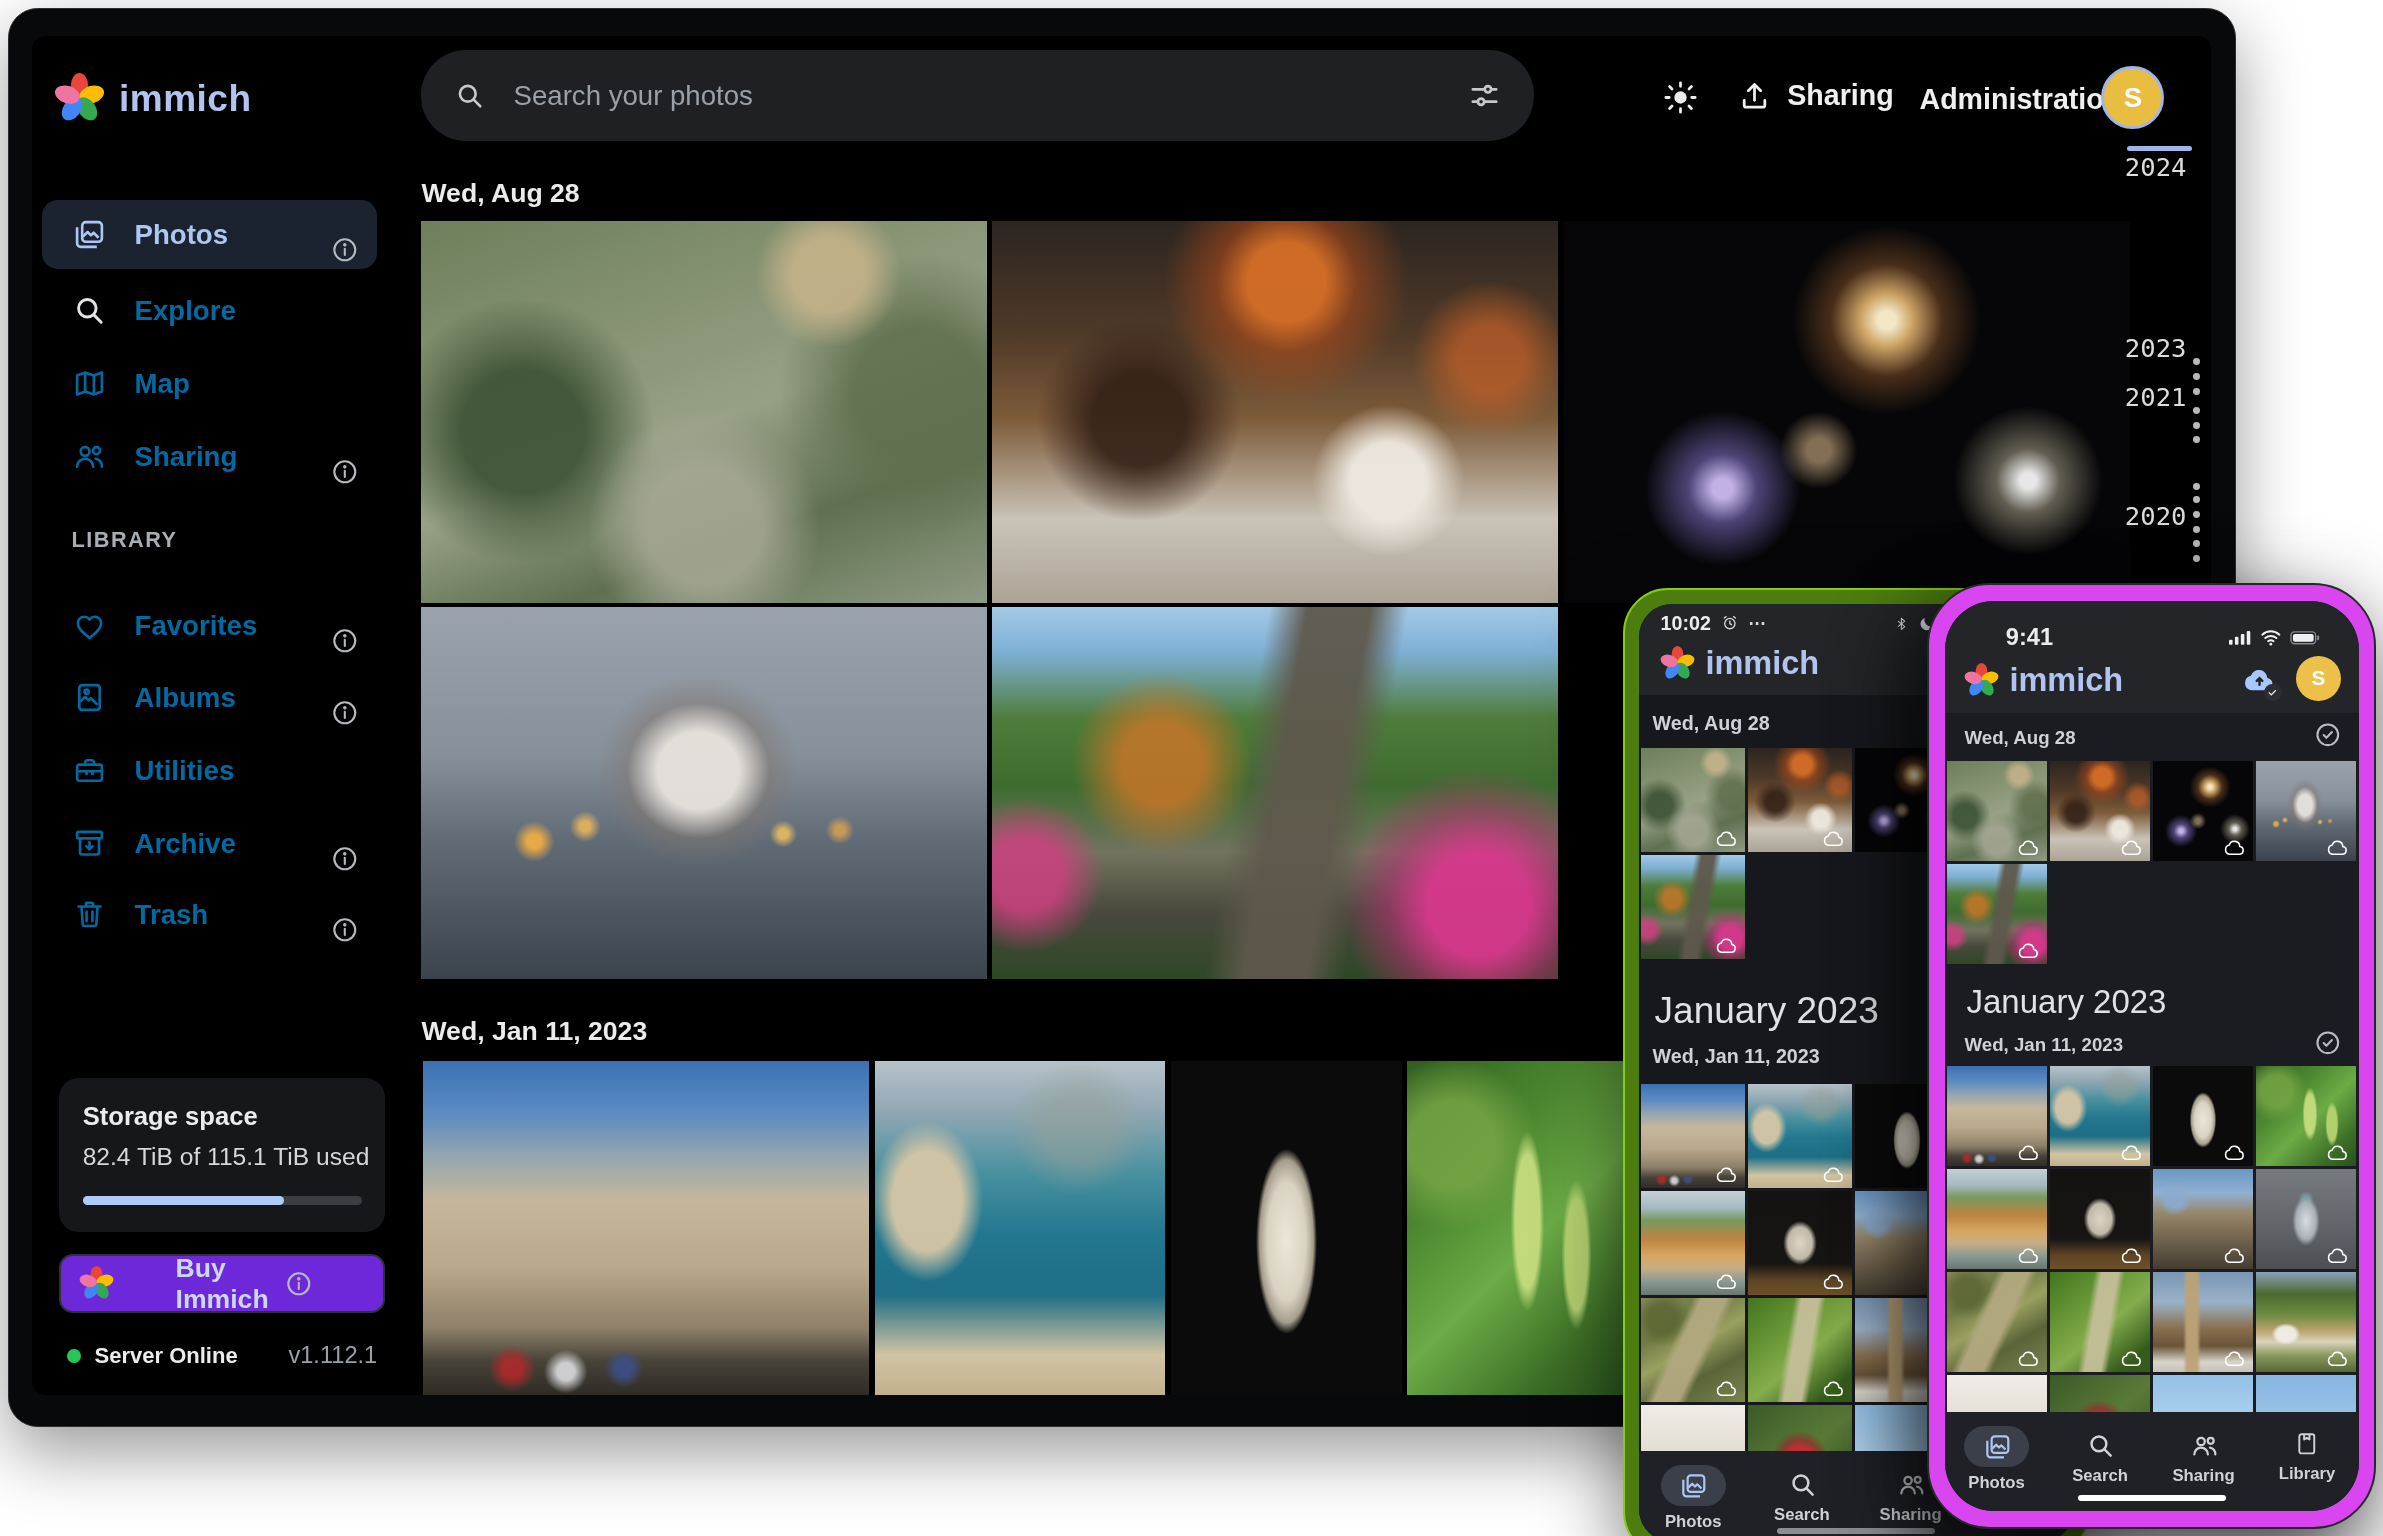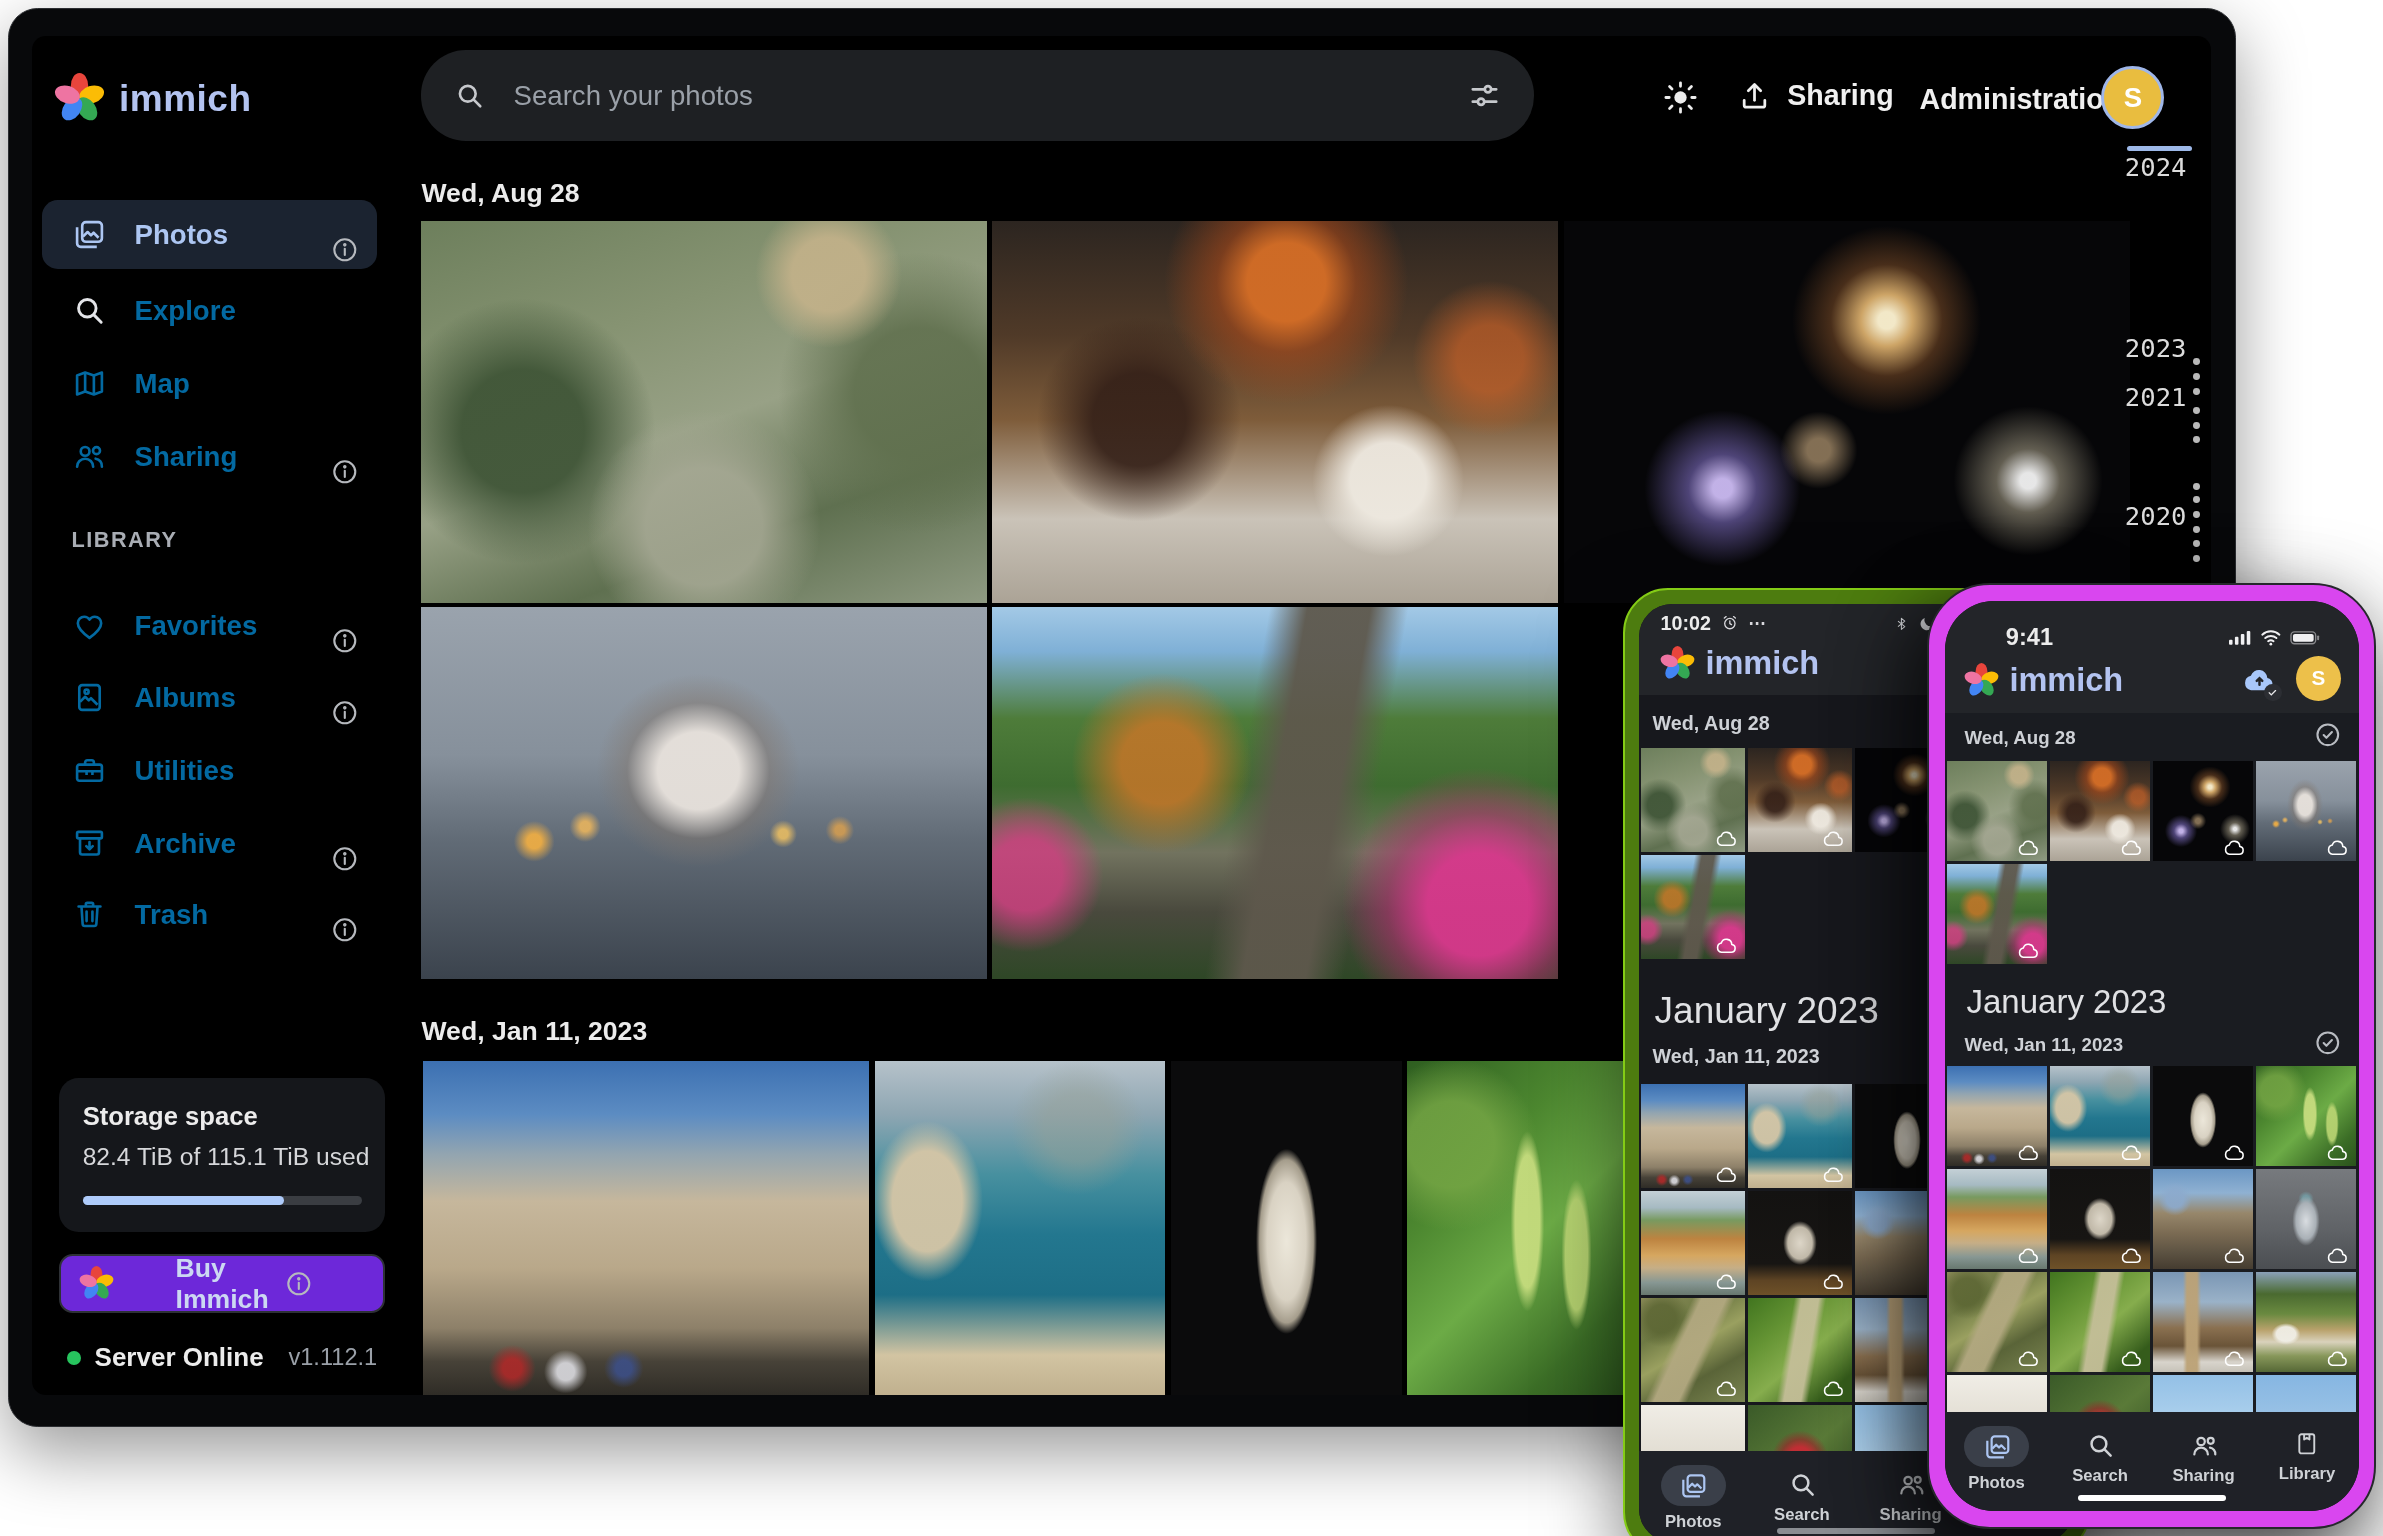--- a/index.html
+++ b/index.html
@@ -47,21 +47,21 @@
   .store .t2{position:absolute;left:23.6px;top:65px;font-size:24.6px;color:#d6d7da;}
   .store .bar{position:absolute;left:23.6px;top:118px;width:279px;height:8.9px;border-radius:4.9px;background:#3a3d42;}
   .store .fill{height:8.9px;border-radius:4.9px;background:#aecbfa;}
   .buy{left:26.6px;top:1218px;width:326px;height:59px;border-radius:13.8px;background:#6d28d9;
        border:2px solid #2e3136;display:flex;align-items:center;gap:15.8px;padding:0 17.7px;box-sizing:border-box;}
   .buy .fl{width:35px;height:35px;}
   .buy span{font-size:26.6px;font-weight:700;color:#ccd8f2;flex:1;}
   .buy .inf{width:29.6px;height:29.6px;color:#b6b9be;}
   .srv{left:26.6px;top:1306px;width:326px;display:flex;align-items:center;gap:13.8px;padding:0 7.9px;box-sizing:border-box;}
   .srv .dot{width:13.8px;height:13.8px;border-radius:50%;background:#27c55e;}
-  .srv .st{font-size:26px;font-weight:700;color:#ececec;flex:1;}
+  .srv .st{font-size:22px;font-weight:700;color:#ececec;flex:1;}
   .srv .vv{font-size:23.6px;color:#9aa0a8;}
 
   
   .h-date{font-size:26.6px;font-weight:600;color:#ececec;}
   .dphoto{position:absolute;}
 
   
   .tl-mark{left:2095px;top:110px;width:65px;height:4.9px;border-radius:3px;background:#9db8e8;}
   .tl-year{left:2075px;width:79px;text-align:right;font-family:"DejaVu Sans Mono",monospace;
            font-size:25.6px;color:#dcdcdc;}

